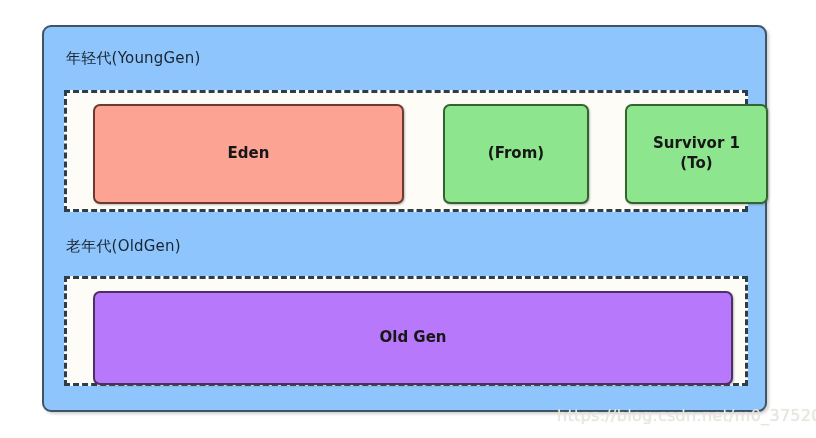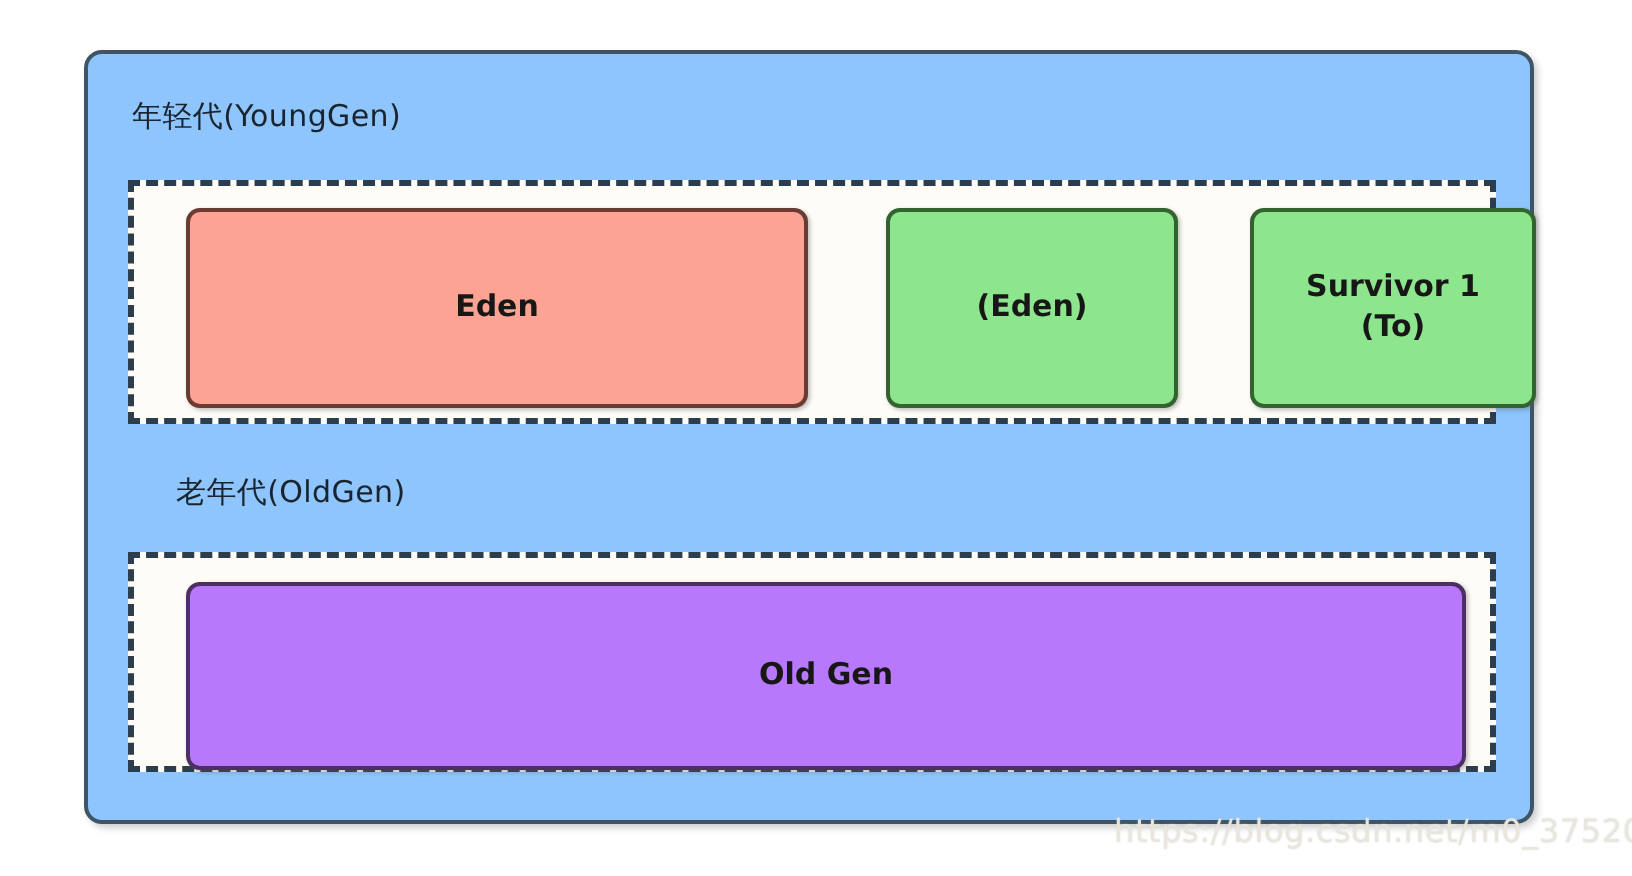--- a/index.html
+++ b/index.html
@@ -33,21 +33,21 @@
   .gen-label {
     position: absolute;
     left: 22px;
     font-size: 15px;
     font-weight: normal;
     color: #1a2430;
     letter-spacing: 0.2px;
     white-space: nowrap;
   }
   #younggen-label { top: 22px; }
-  #oldgen-label   { top: 210px; margin-left: 22px; }
+  #oldgen-label   { top: 210px; }
 
   
   .dashed-box {
     position: absolute;
     left: 20px;
     width: 684px;
     box-sizing: border-box;
     background: #fdfcf7;
     border: 3px dashed #2c3d4d;
   }
@@ -135,21 +135,21 @@
   <div class="dashed-box" id="younggen-dashed">
 
     <div class="region" id="eden-region">
       <span class="region-text">
         <span class="region-line">Eden</span>
       </span>
     </div>
 
     <div class="region" id="survivor0-region">
       <span class="region-text">
-        <span class="region-line">(Eden)</span>
+        <span class="region-line">(From)</span>
       </span>
     </div>
 
     <div class="region" id="survivor1-region">
       <span class="region-text">
         <span class="region-line">Survivor 1</span>
         <span class="region-line">(To)</span>
       </span>
     </div>
   </div>

